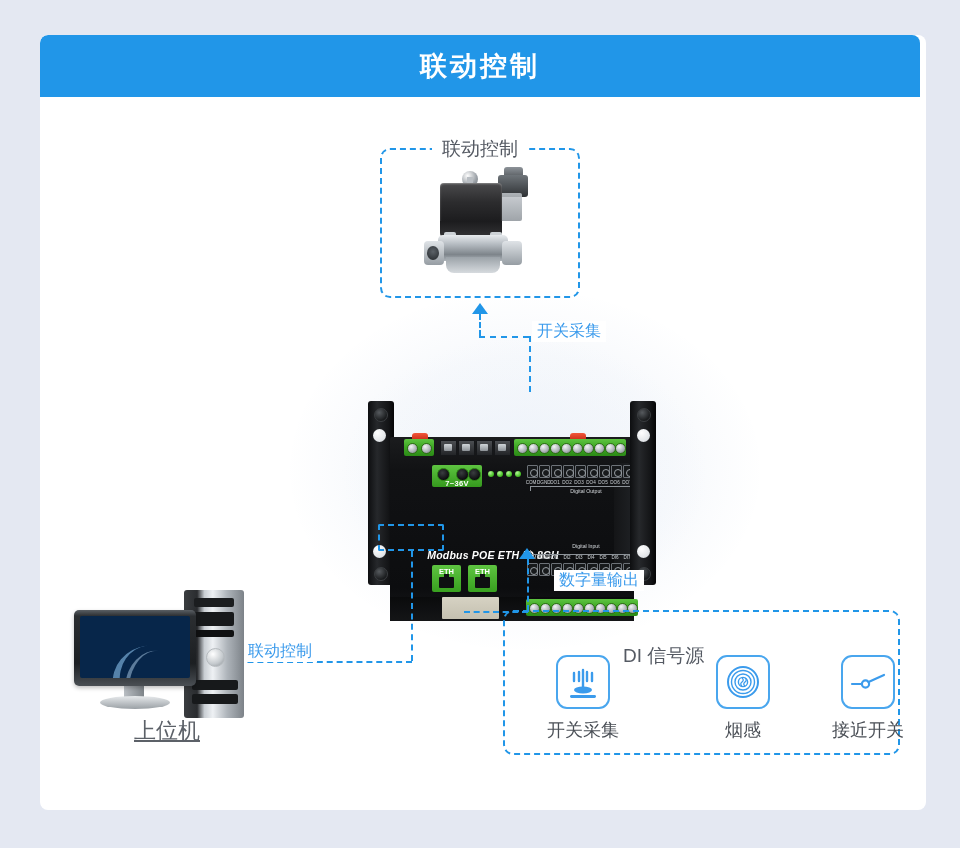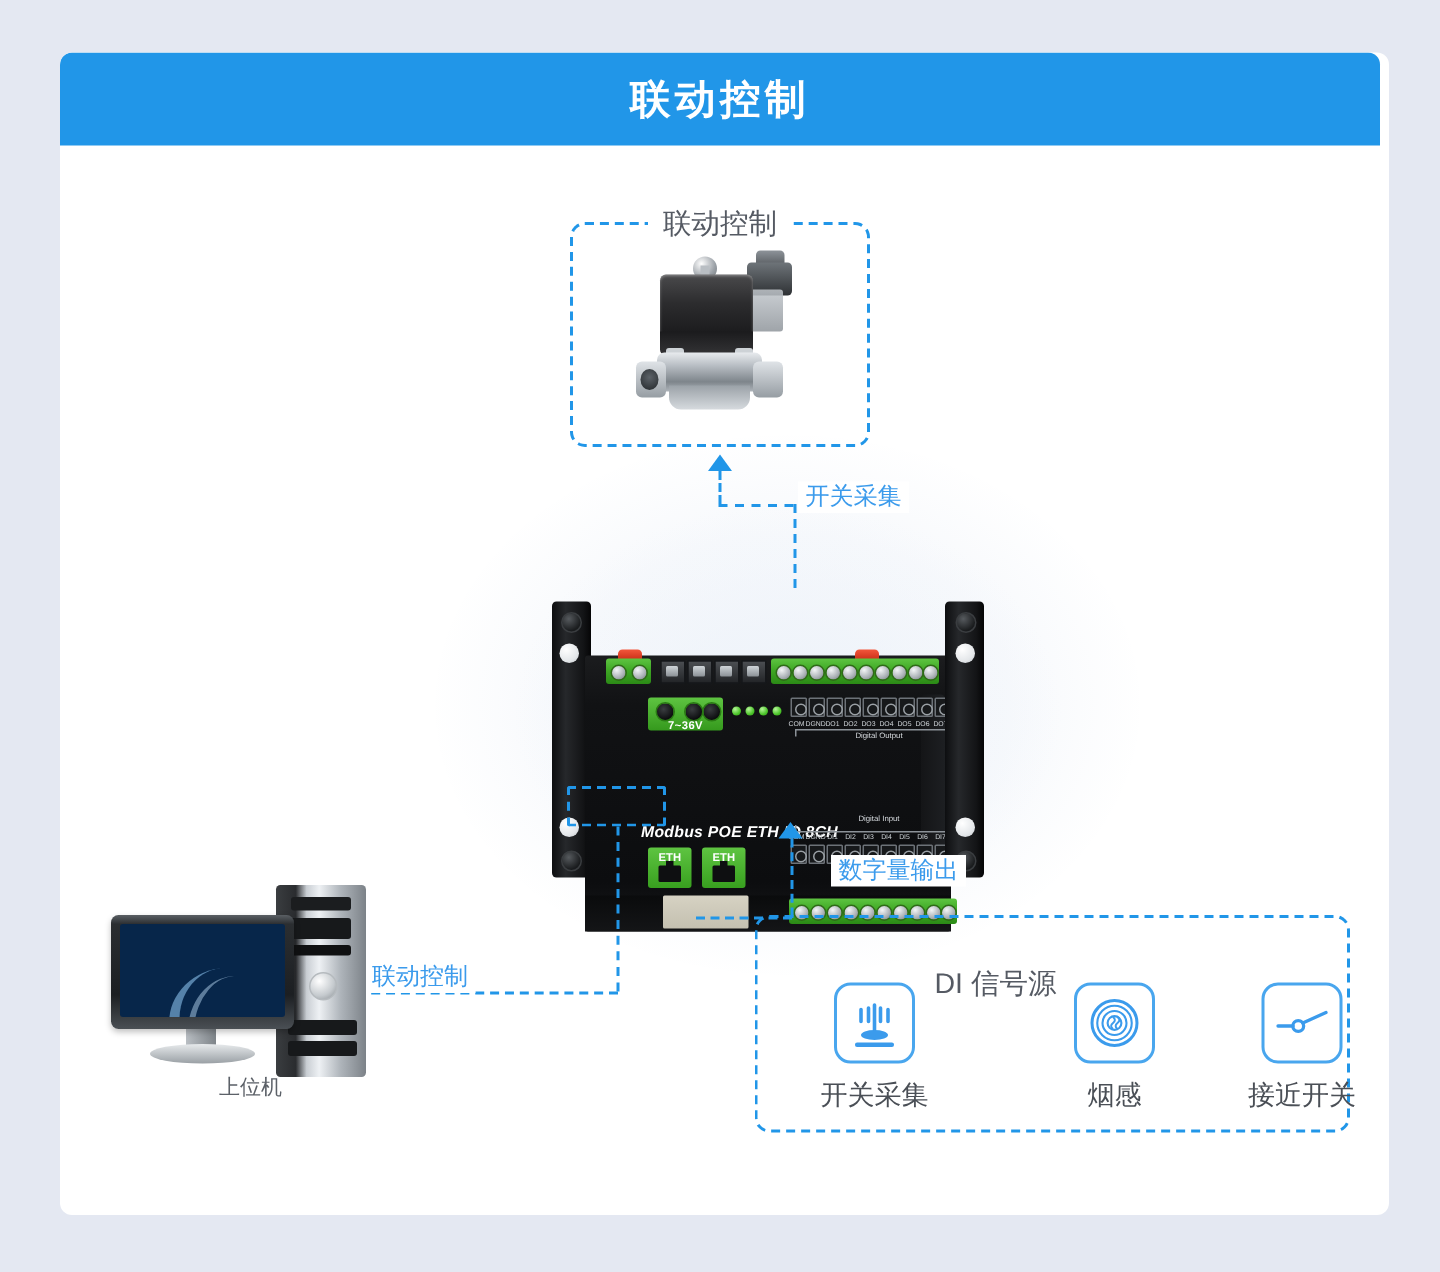--- a/index.html
+++ b/index.html
@@ -152,21 +152,21 @@
     position:absolute;left:46px;top:34px;width:40px;height:52px;
     border-left:4px solid rgba(200,230,255,.45);border-radius:70% 0 0 0;transform:rotate(4deg);
   }
   .mon-neck{position:absolute;left:52px;top:96px;width:20px;height:14px;background:linear-gradient(90deg,#b9bec3,#7e8489);}
   .mon-base{
     position:absolute;left:28px;top:108px;width:70px;height:13px;border-radius:50%;
     background:linear-gradient(180deg,#e7eaec,#9aa0a5);
   }
   .pc-label{
     position:absolute;left:0;top:128px;width:190px;text-align:center;
-    color:#5c6168;font-size:14px;
+    color:#5c6168;font-size:22px;text-decoration:underline;
   }
 
   
   .di-item{position:absolute;width:100px;text-align:center;}
   .di-icon{
     width:54px;height:54px;margin:0 auto;border:2px solid #49a6ee;border-radius:11px;
     box-sizing:border-box;position:relative;background:#fff;
   }
   .di-text{margin-top:9px;color:#4a4f56;font-size:18px;}
 

